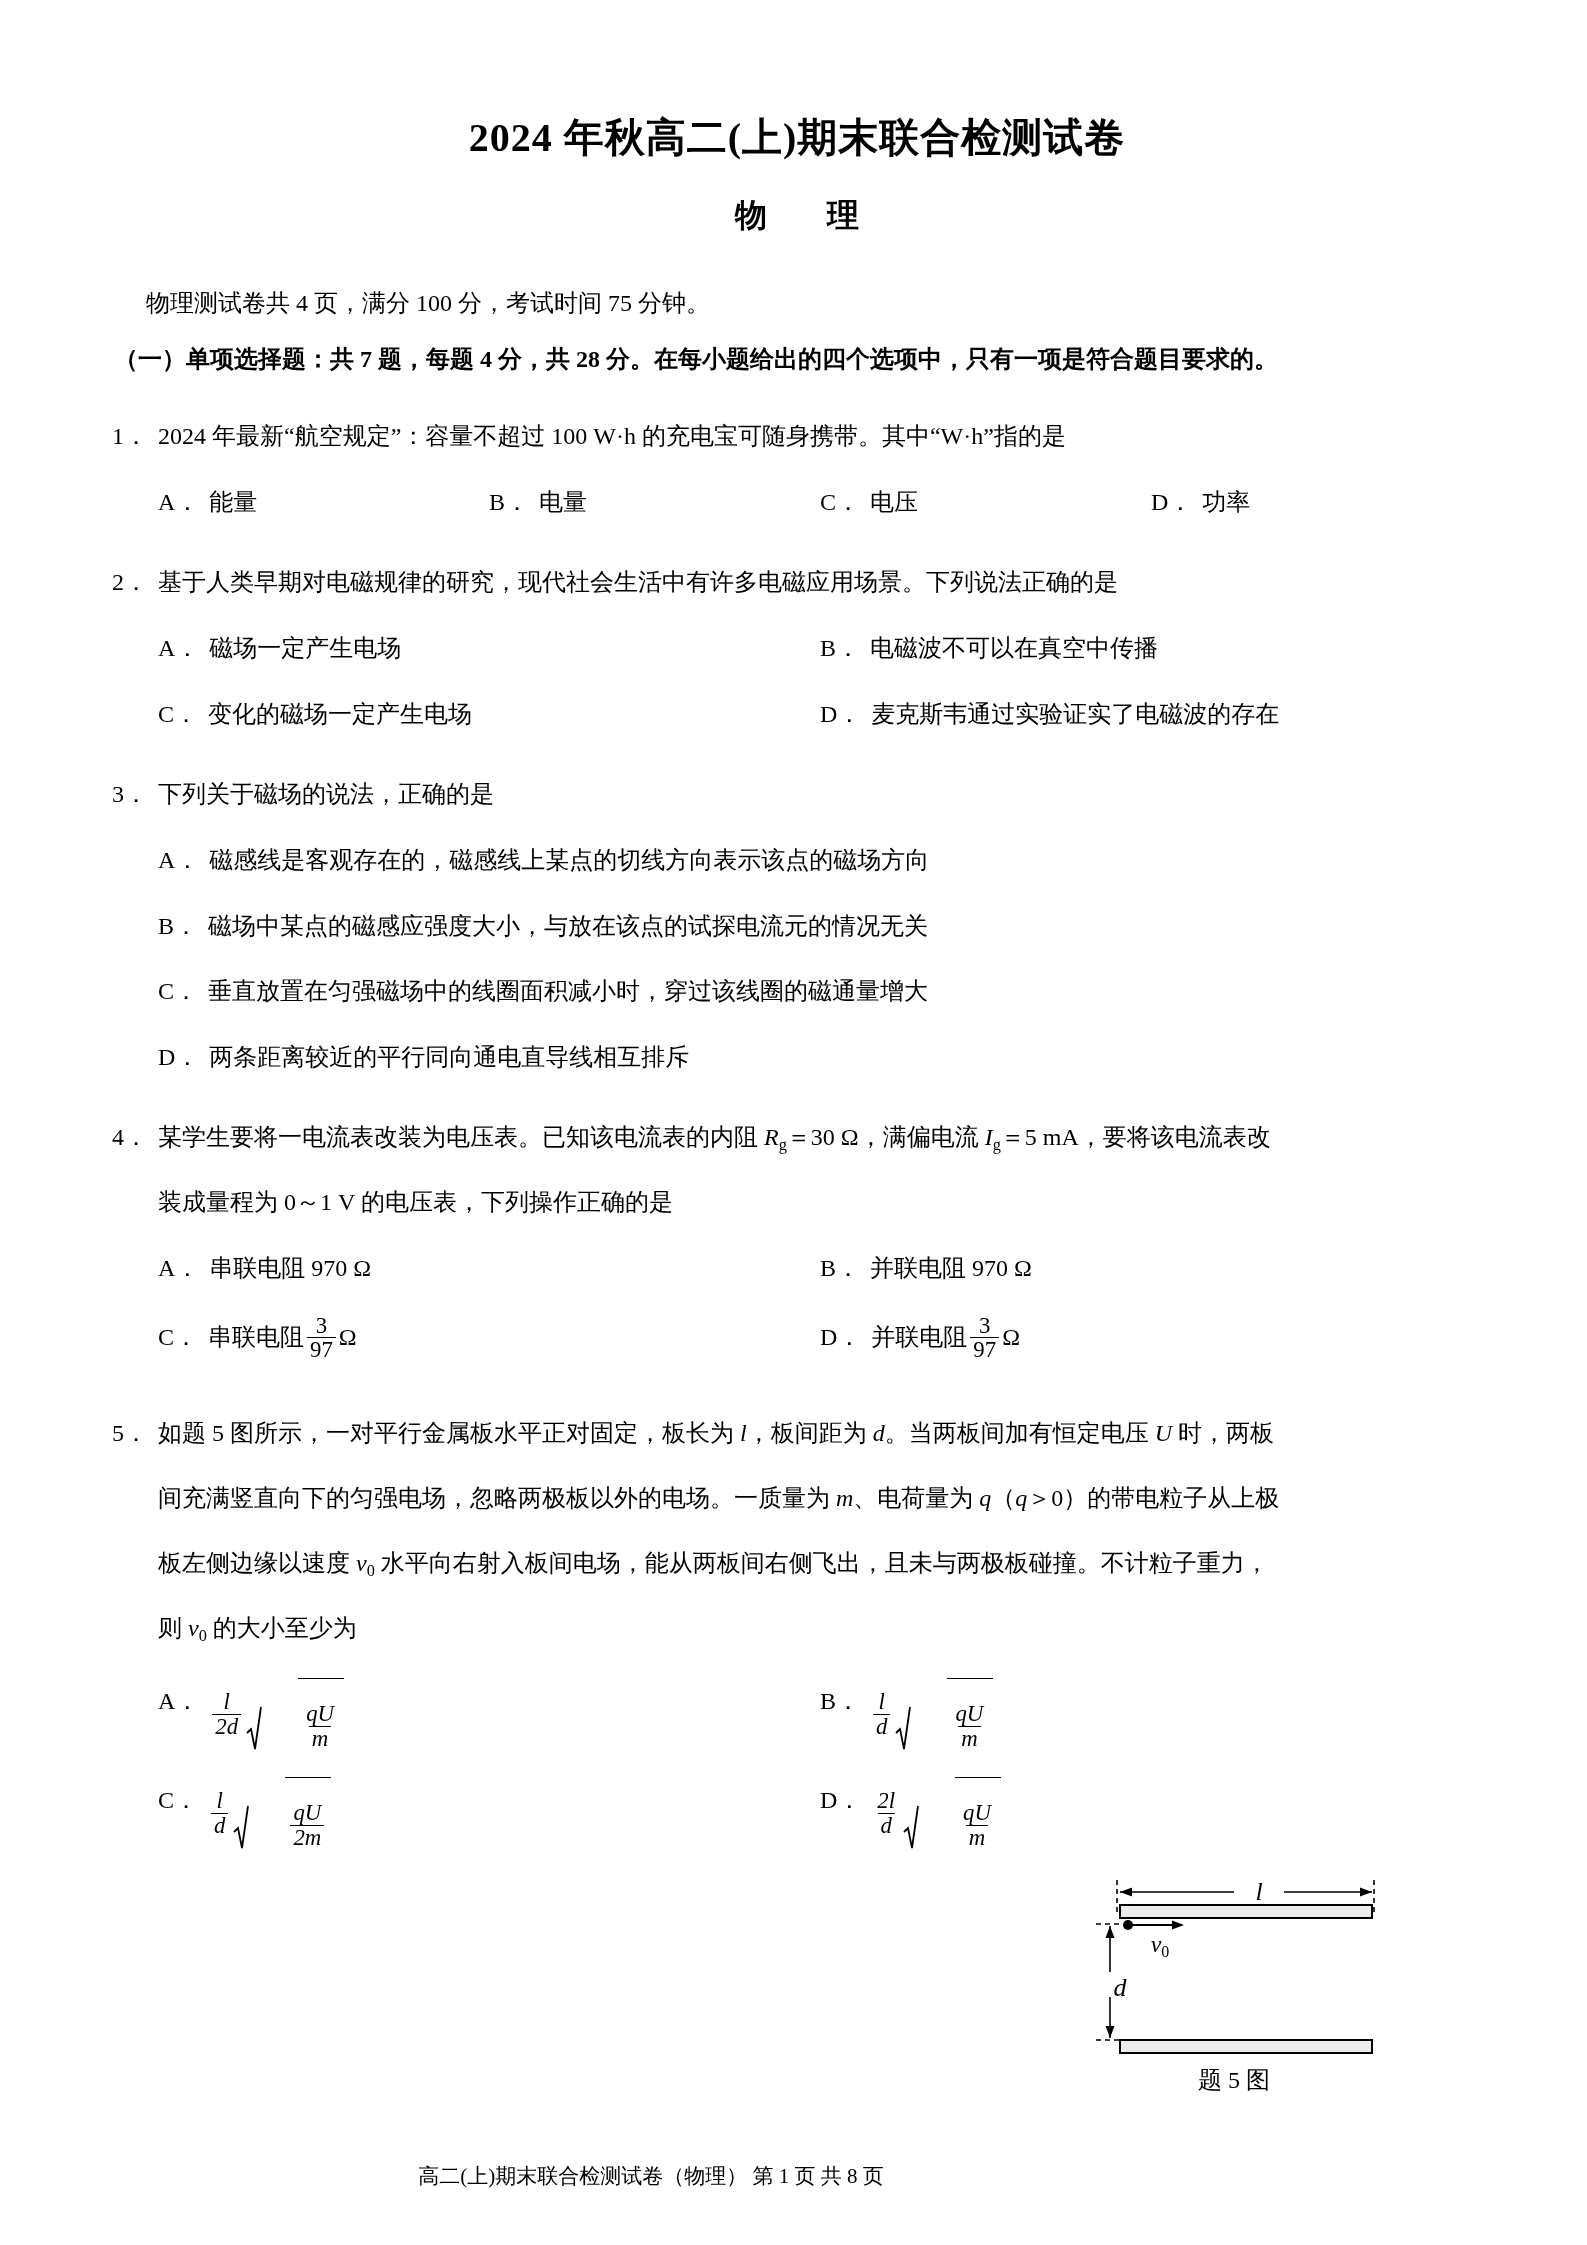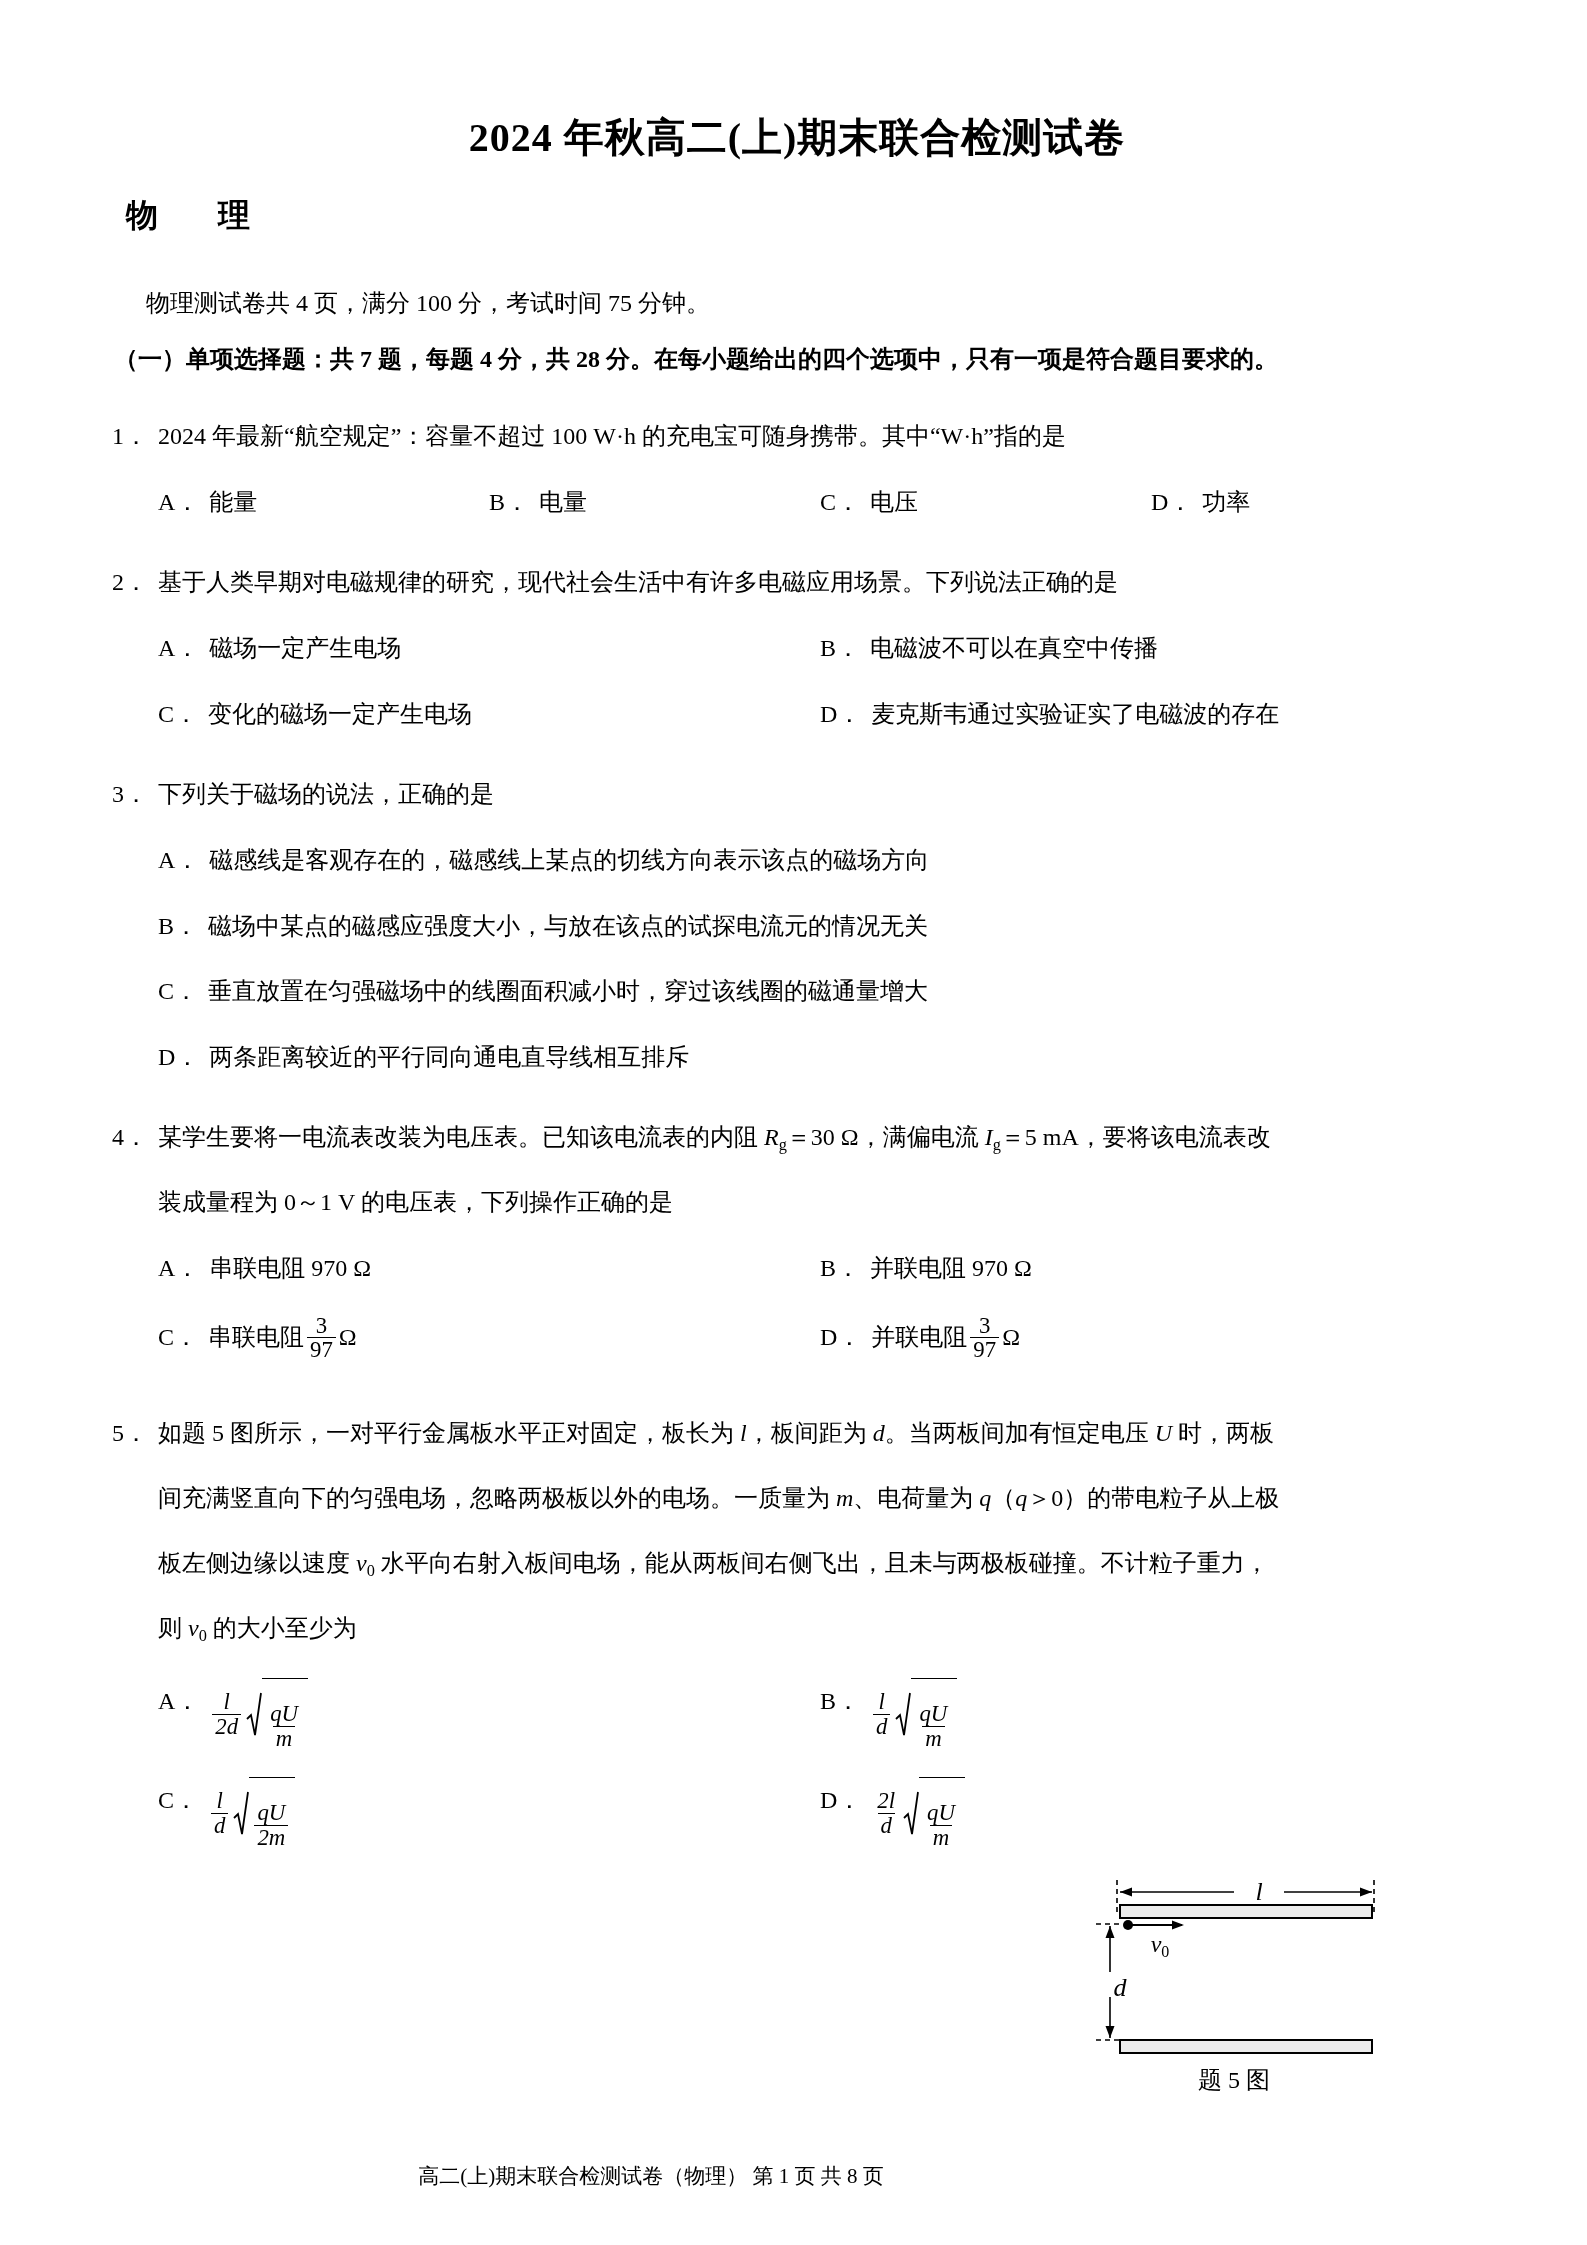--- a/index.html
+++ b/index.html
@@ -33,21 +33,21 @@
   .doc-title {
     text-align: center;
     font-size: 40px;
     font-weight: bold;
     letter-spacing: 1px;
     margin-top: 112px;
     margin-bottom: 0;
     line-height: 1.3;
   }
   .doc-subject {
-    text-align: left;
+    text-align: center;
     font-size: 32px;
     font-weight: bold;
     margin-top: 30px;
     letter-spacing: 14px;
     text-indent: 14px;
   }
   .intro {
     font-size: 24px;
     margin-top: 46px;
     padding-left: 34px;
@@ -121,23 +121,24 @@
     align-items: center;
     vertical-align: -0.45em;
     margin: 0 3px;
     font-size: 0.95em;
     line-height: 1.05;
   }
   .frac .num { padding: 0 3px; }
   .frac .den { padding: 0 3px; border-top: 1.6px solid #000; }
   .sqrt {
     display: inline-flex;
-    align-items: center;
+    align-items: flex-end;
     vertical-align: -0.45em;
     margin-left: 2px;
+    gap: 36px;
   }
   .sqrt .radsign {
     display: inline-block;
     width: 16px;
     position: relative;
   }
   .sqrt .radsign svg { display:block; height:100%; width:100%; }
   .sqrt .radicand {
     border-top: 1.6px solid #000;
     padding: 2px 4px 0 2px;

